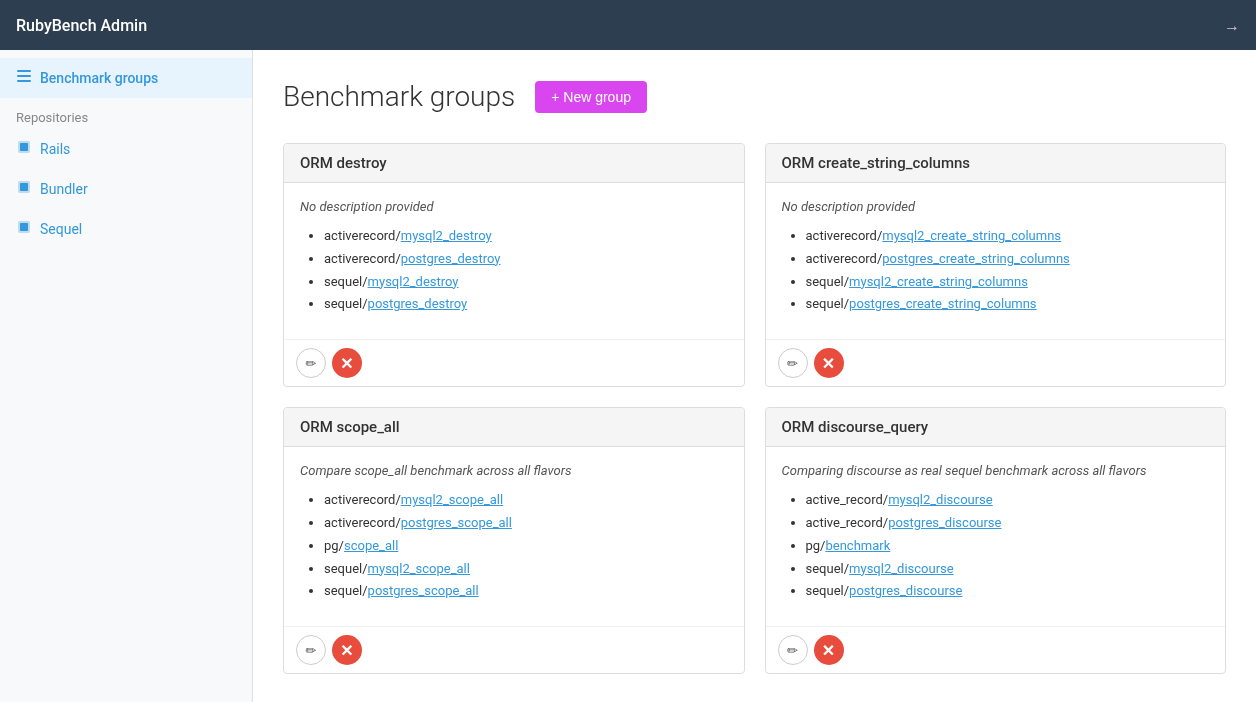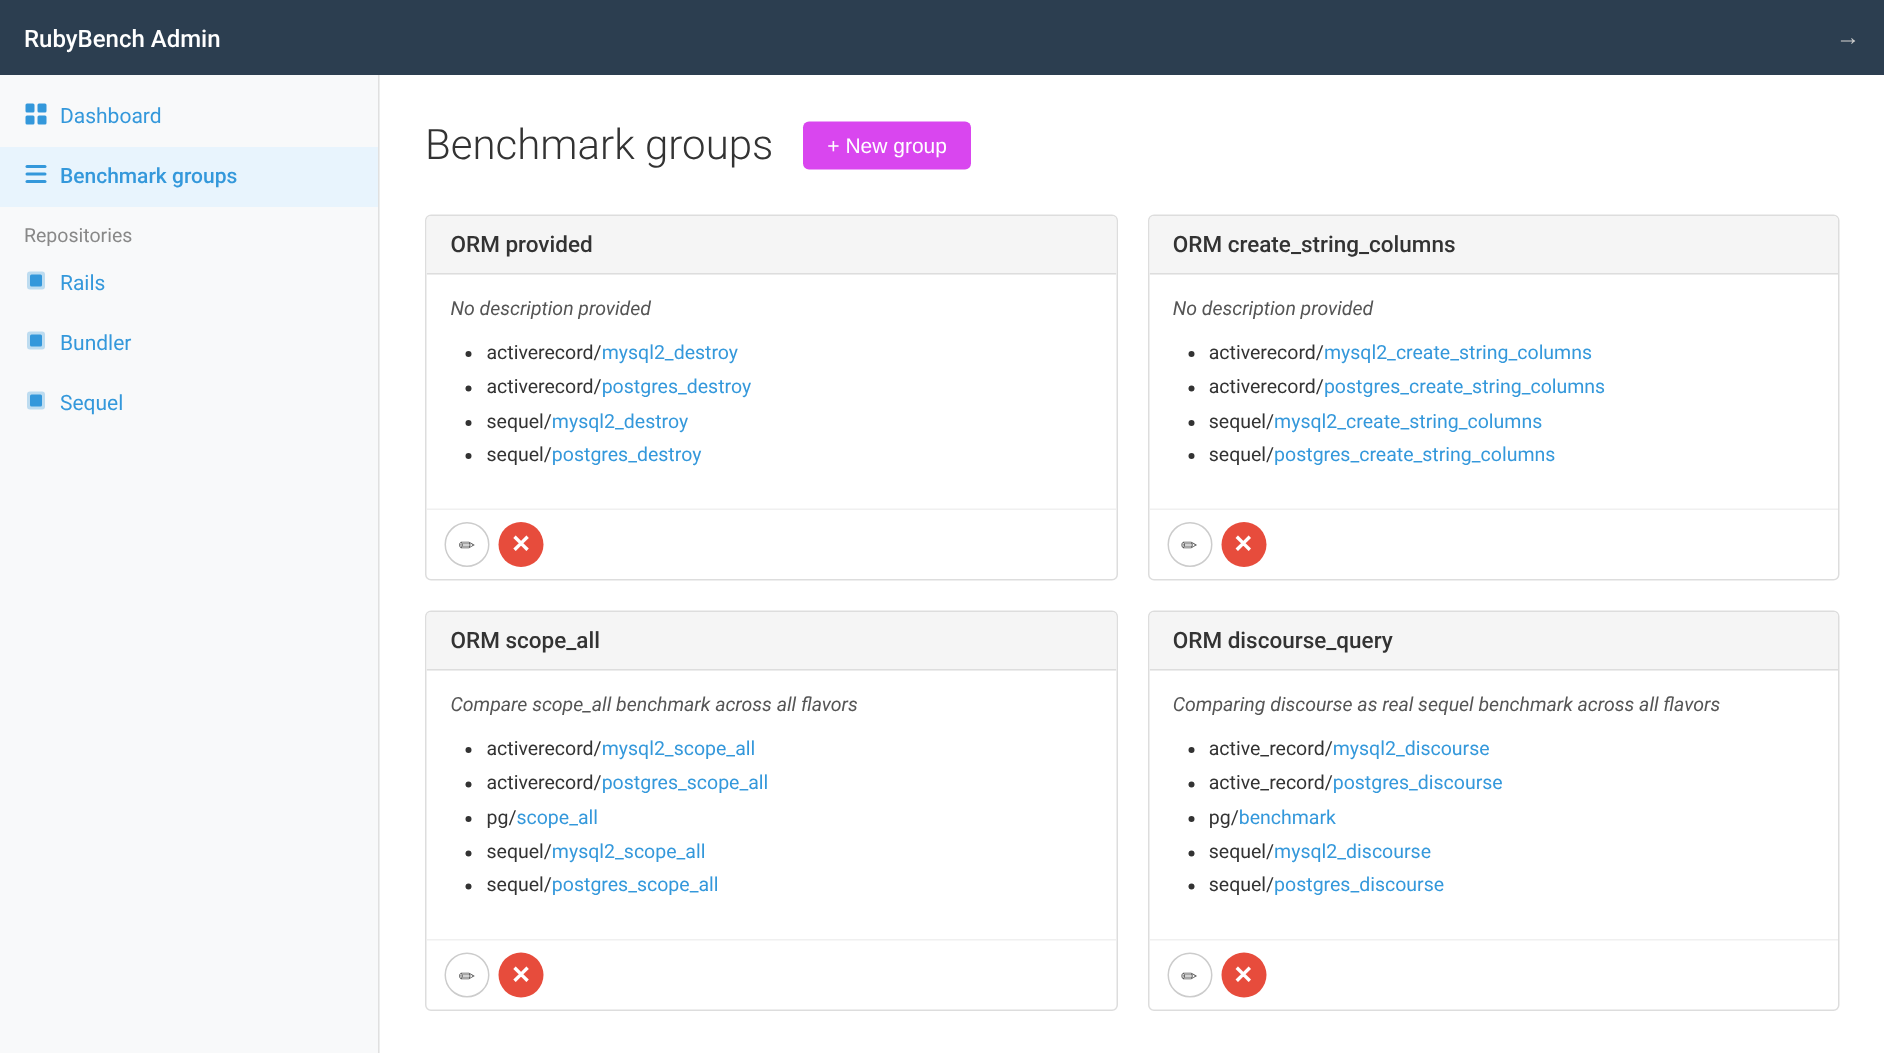--- a/index.html
+++ b/index.html
@@ -139,20 +139,21 @@
       font-size: 13px;
       color: #333;
       margin-bottom: 2px;
       line-height: 1.6;
     }
     .card-list li a, .card-list li span {
       color: #333;
     }
     .card-list li .link-part {
       color: #3498db;
+      text-decoration: underline;
     }
     .card-footer {
       padding: 8px 12px;
       display: flex;
       align-items: center;
       gap: 6px;
       border-top: 1px solid #f0f0f0;
       margin-top: 4px;
     }
     .btn-edit {
@@ -187,31 +188,20 @@
 <body>
 
 <div class="navbar">
   <span class="navbar-brand">RubyBench Admin</span>
   <span class="navbar-logout" title="Logout">→</span>
 </div>
 
 <div class="layout">
 
   <nav class="sidebar">
-    <a class="sidebar-item">
-      <span class="sidebar-icon">
-        <svg width="16" height="16" viewBox="0 0 16 16" fill="none" xmlns="http://www.w3.org/2000/svg">
-          <rect x="1" y="1" width="6" height="6" rx="1" fill="#3498db"></rect>
-          <rect x="9" y="1" width="6" height="6" rx="1" fill="#3498db"></rect>
-          <rect x="1" y="9" width="6" height="6" rx="1" fill="#3498db"></rect>
-          <rect x="9" y="9" width="6" height="6" rx="1" fill="#3498db"></rect>
-        </svg>
-      </span>
-      <span>Dashboard</span>
-    </a>
     <a class="sidebar-item active">
       <span class="sidebar-icon">
         <svg width="16" height="16" viewBox="0 0 16 16" fill="none" xmlns="http://www.w3.org/2000/svg">
           <rect x="1" y="2" width="14" height="2" rx="1" fill="#3498db"></rect>
           <rect x="1" y="7" width="14" height="2" rx="1" fill="#3498db"></rect>
           <rect x="1" y="12" width="14" height="2" rx="1" fill="#3498db"></rect>
         </svg>
       </span>
       <span>Benchmark groups</span>
     </a>
@@ -248,21 +238,21 @@
   </nav>
 
   <main class="main">
     <div class="page-header">
       <h1 class="page-title">Benchmark groups</h1>
       <button class="btn-new-group">+ New group</button>
     </div>
 
     <div class="cards-grid" id="cards-grid">
     <div class="card">
-          <div class="card-header">ORM provided</div>
+          <div class="card-header">ORM destroy</div>
           <div class="card-body">
             <p class="card-description">No description provided</p>
             <ul class="card-list">
               <li><span>activerecord/</span><span class="link-part">mysql2_destroy</span></li>
               <li><span>activerecord/</span><span class="link-part">postgres_destroy</span></li>
               <li><span>sequel/</span><span class="link-part">mysql2_destroy</span></li>
               <li><span>sequel/</span><span class="link-part">postgres_destroy</span></li>
             </ul>
           </div>
           <div class="card-footer">

